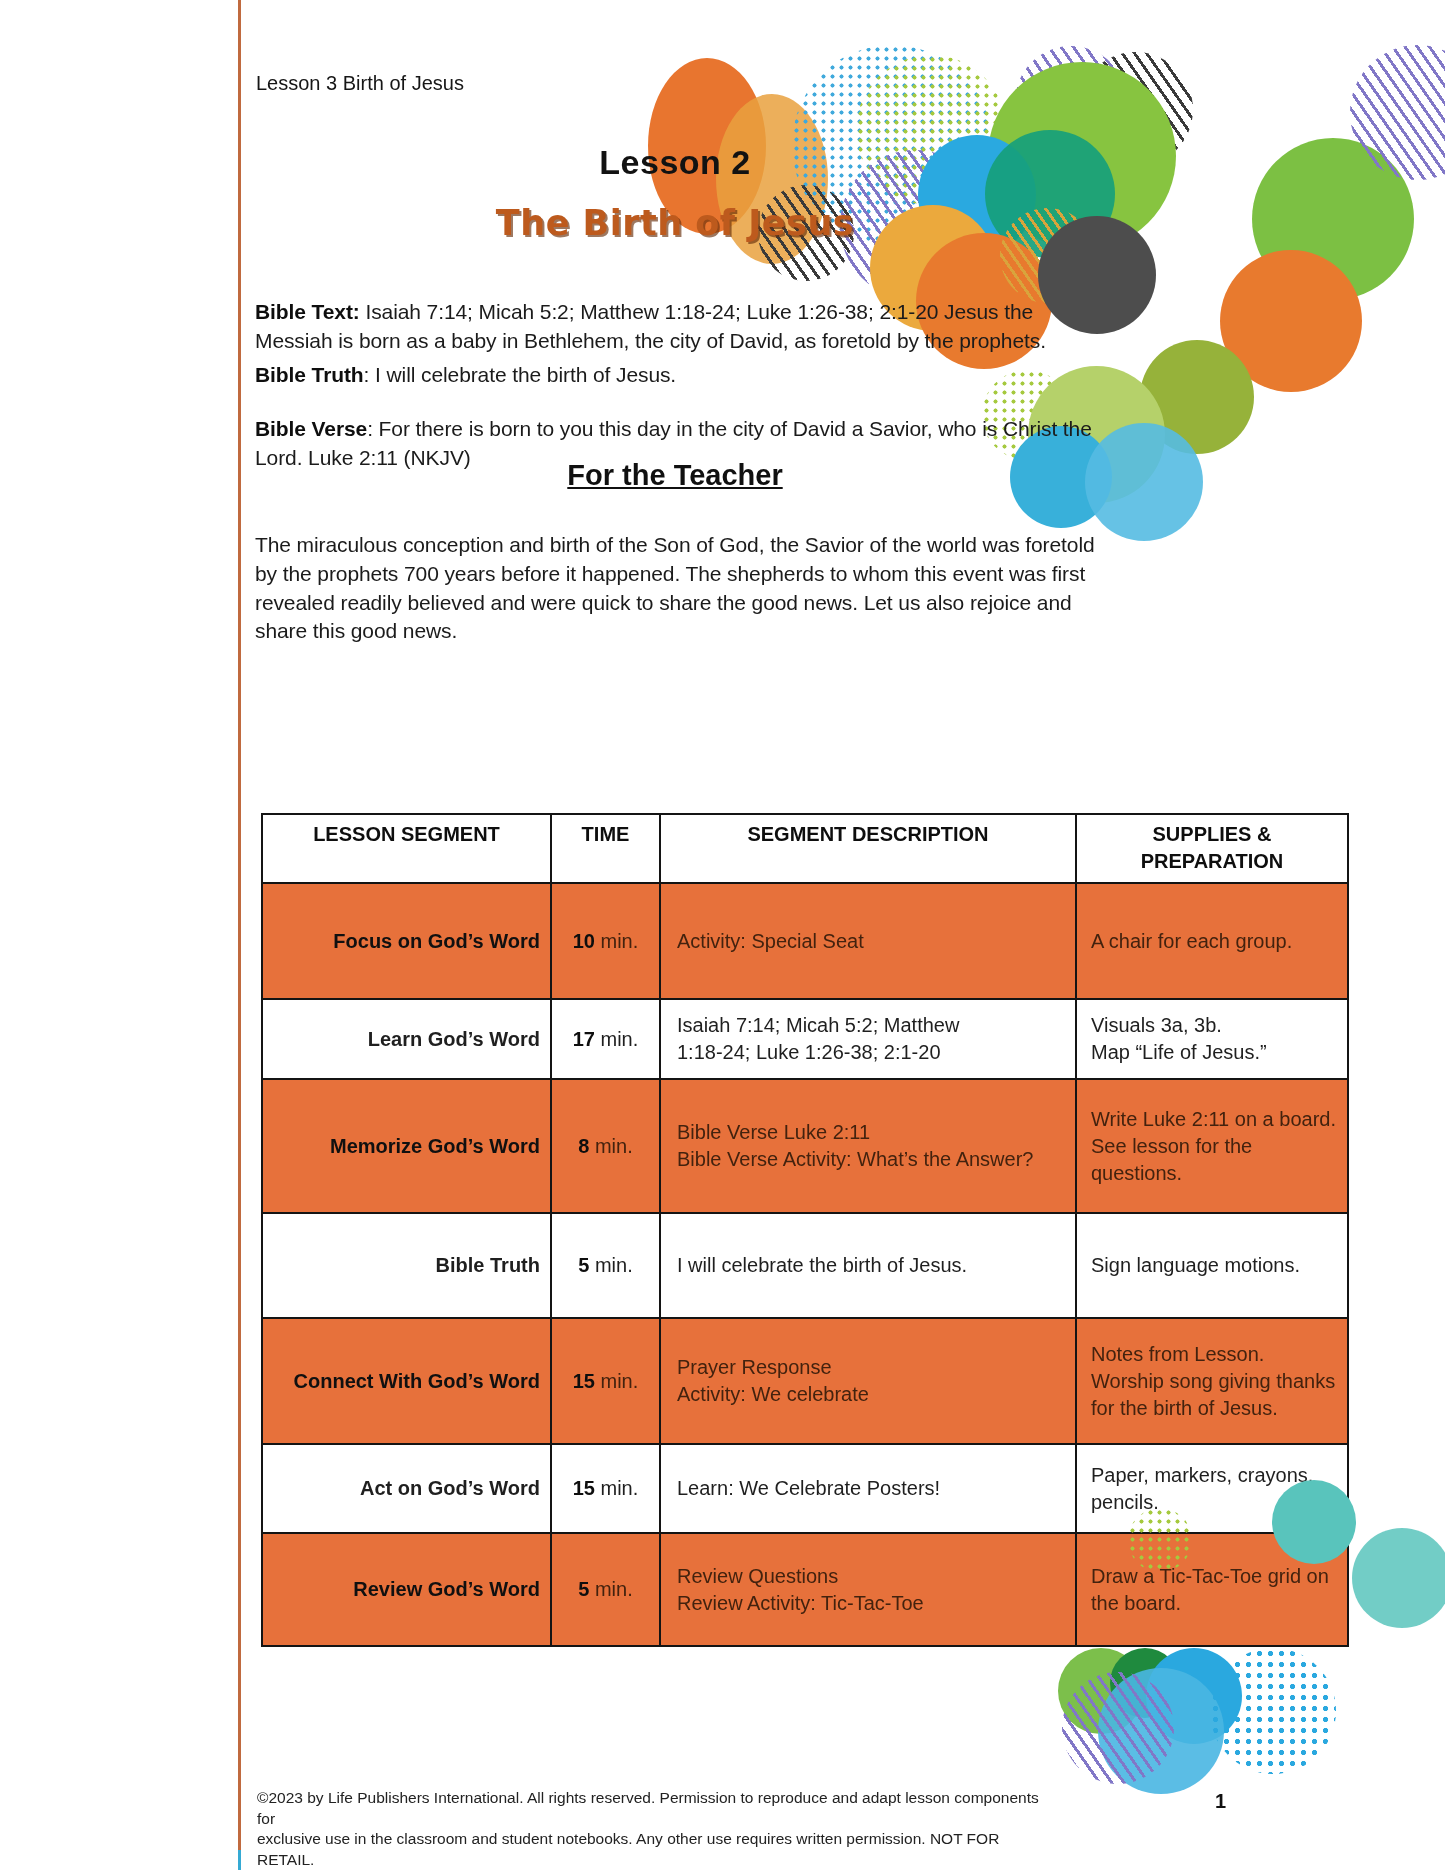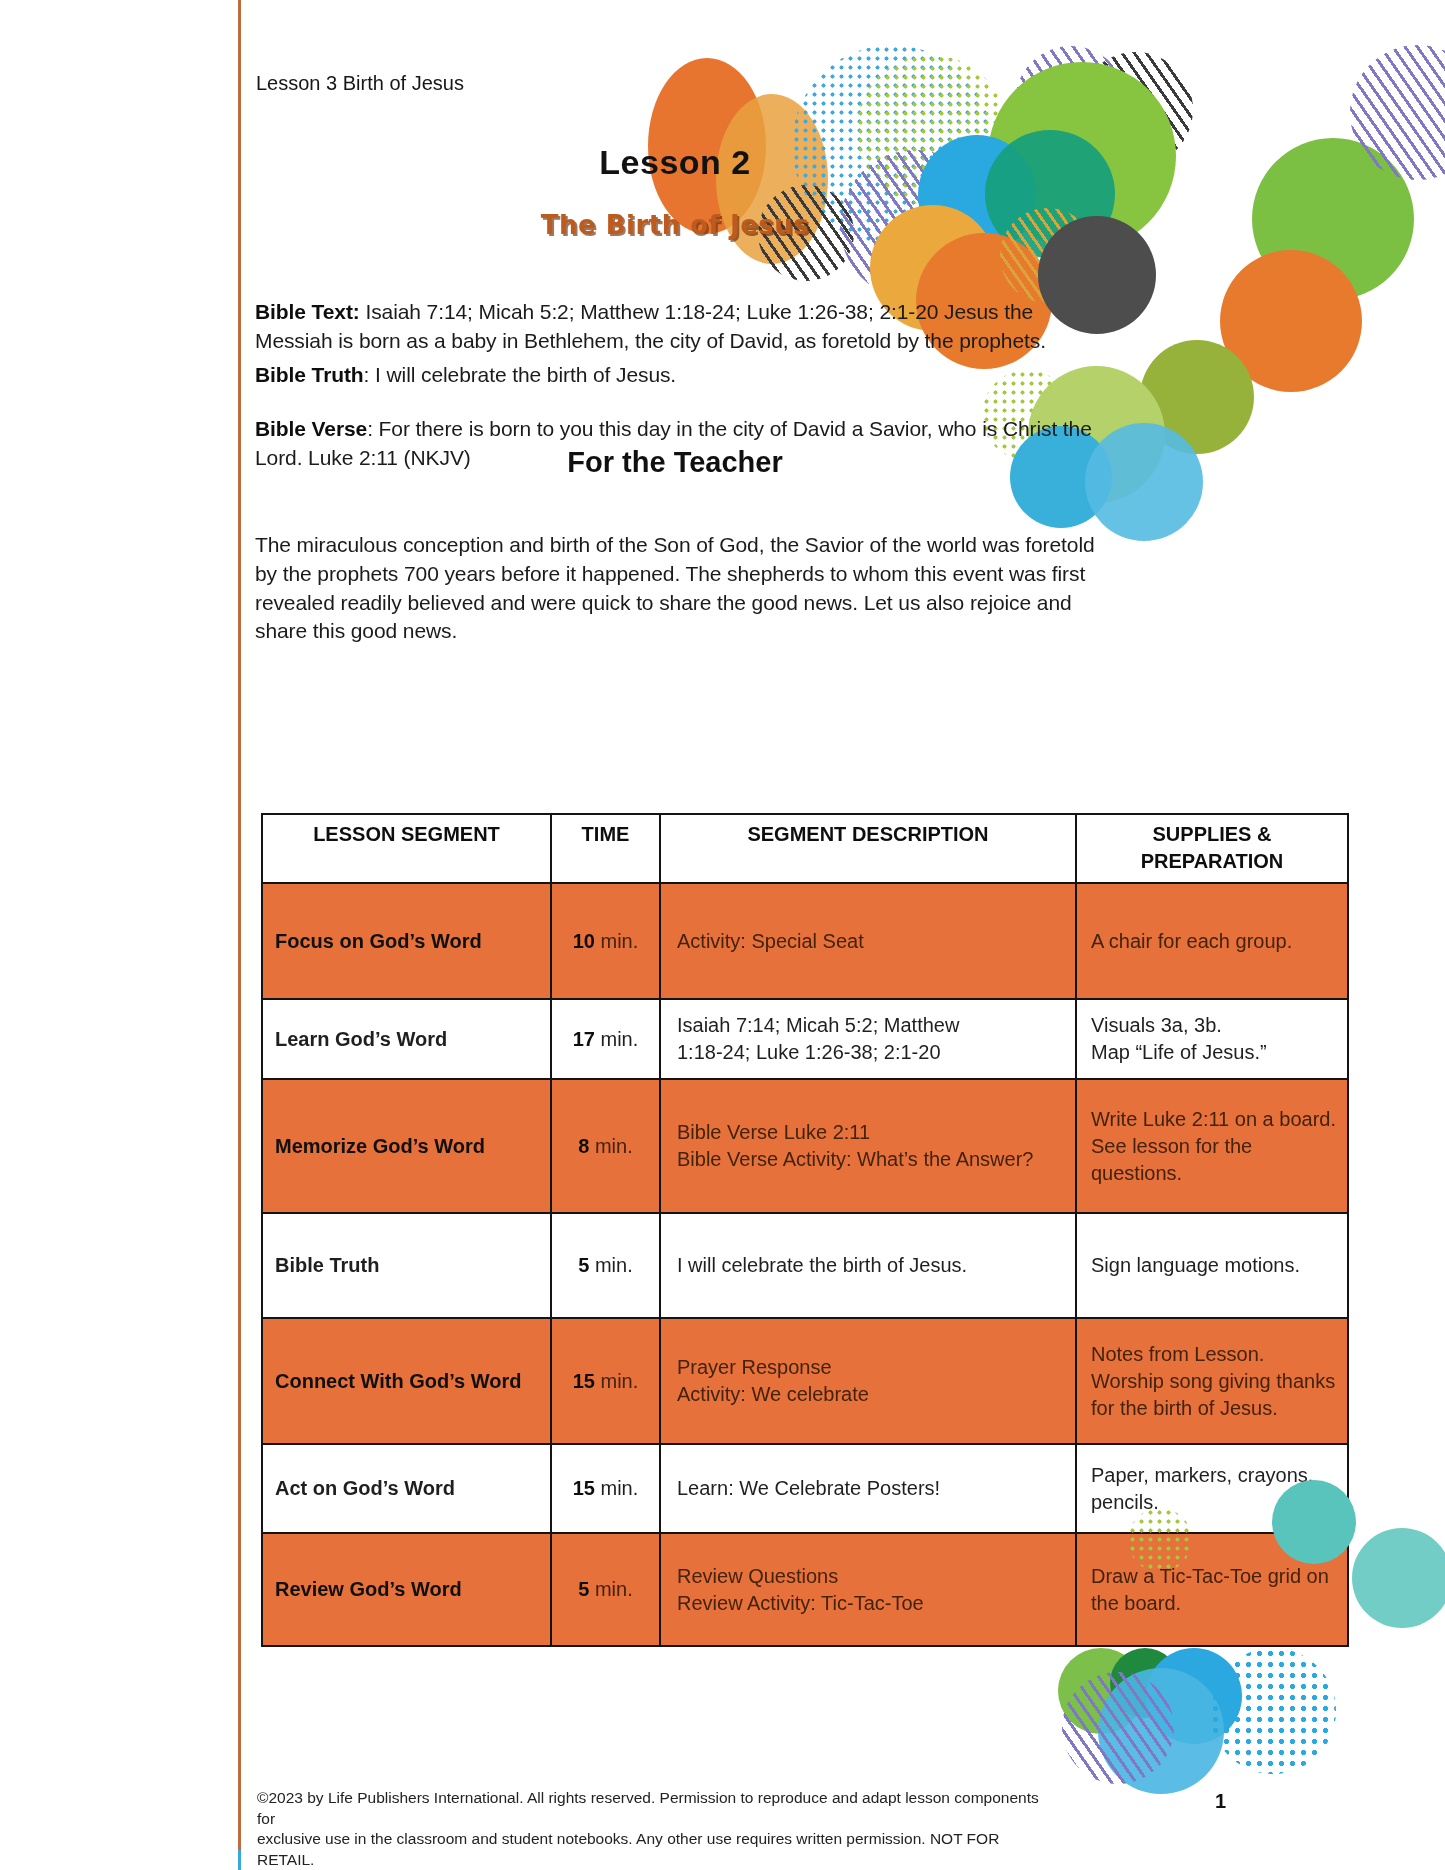--- a/index.html
+++ b/index.html
@@ -20,39 +20,39 @@
   .decor-bottom{position:absolute;inset:0;z-index:3;}
   
   .vline-orange{position:absolute;left:238px;top:0;width:3px;height:1850px;background:#c06a3f;z-index:2;}
   .vline-blue{position:absolute;left:238px;top:1850px;width:3px;height:20px;background:#35aad4;z-index:2;}
   
   .content{position:absolute;inset:0;z-index:2;}
   .doc-header{position:absolute;left:256px;top:72px;font-size:20px;color:#161616;}
   .lesson-title{position:absolute;left:255px;top:143px;width:840px;text-align:center;
     font-size:34px;font-weight:bold;color:#121212;letter-spacing:.5px;}
   .lesson-subtitle{position:absolute;left:255px;top:203px;width:840px;text-align:center;
-    font-family:"DejaVu Sans",sans-serif;font-size:26px;font-weight:800;color:#bd5a1d;
-    letter-spacing:.5px;text-shadow:2px 2px 0 rgba(104,48,13,.65);margin-top:7px;}
+    font-family:"DejaVu Sans",sans-serif;font-size:35px;font-weight:800;color:#bd5a1d;
+    letter-spacing:.5px;text-shadow:2px 2px 0 rgba(104,48,13,.65);}
   .para{position:absolute;left:255px;font-size:21px;line-height:29px;color:#1b1b1b;letter-spacing:-.1px;}
   .para b{color:#0e0e0e;}
   .p-bibletext{top:276px;width:812px;}
   .p-bibletruth{top:339px;width:830px;}
   .p-bibleverse{top:393px;width:860px;}
-  .teacher-heading{position:absolute;left:255px;top:446px;width:840px;text-align:center;
-    font-size:29px;font-weight:bold;color:#101010;}
+  .teacher-heading{position:absolute;left:255px;top:459px;width:840px;text-align:center;
+    font-size:29px;font-weight:bold;color:#101010;text-decoration:underline;}
   .teacher-body{position:absolute;left:255px;top:531px;width:848px;font-size:21px;
     line-height:28.8px;color:#1b1b1b;letter-spacing:-.1px;}
   
   table.sched{position:absolute;left:261px;top:813px;border-collapse:collapse;table-layout:fixed;
     width:1086px;background:#ffffff;padding-left:42px;}
   table.sched th,table.sched td{border:2px solid #141414;vertical-align:middle;
     font-size:20px;line-height:27px;}
   table.sched th{vertical-align:top;text-align:center;font-weight:bold;color:#0e0e0e;
     padding-top:6px;white-space:pre-line;}
-  td.cell-seg{font-weight:bold;color:#101010;padding-left:12px;padding-right:10px;}
+  td.cell-seg{font-weight:bold;color:#101010;padding-left:12px;padding-right:10px;text-align:right;}
   td.cell-time{text-align:center;white-space:nowrap;}
   td.cell-time b{color:#0e0e0e;}
   td.cell-desc{padding-left:16px;padding-right:36px;white-space:pre-line;}
   td.cell-sup{padding-left:14px;padding-right:8px;white-space:pre-line;}
   tr.hl td{background:#e7713b;}
   tr.hl td.cell-desc,tr.hl td.cell-sup,tr.hl td.cell-time{color:#43220e;}
   tr.plain td{background:#ffffff;color:#1f1f1f;}
   
   .footer{position:absolute;left:257px;top:1788px;width:792px;font-size:15.5px;
     line-height:20.5px;color:#222;z-index:4;}

